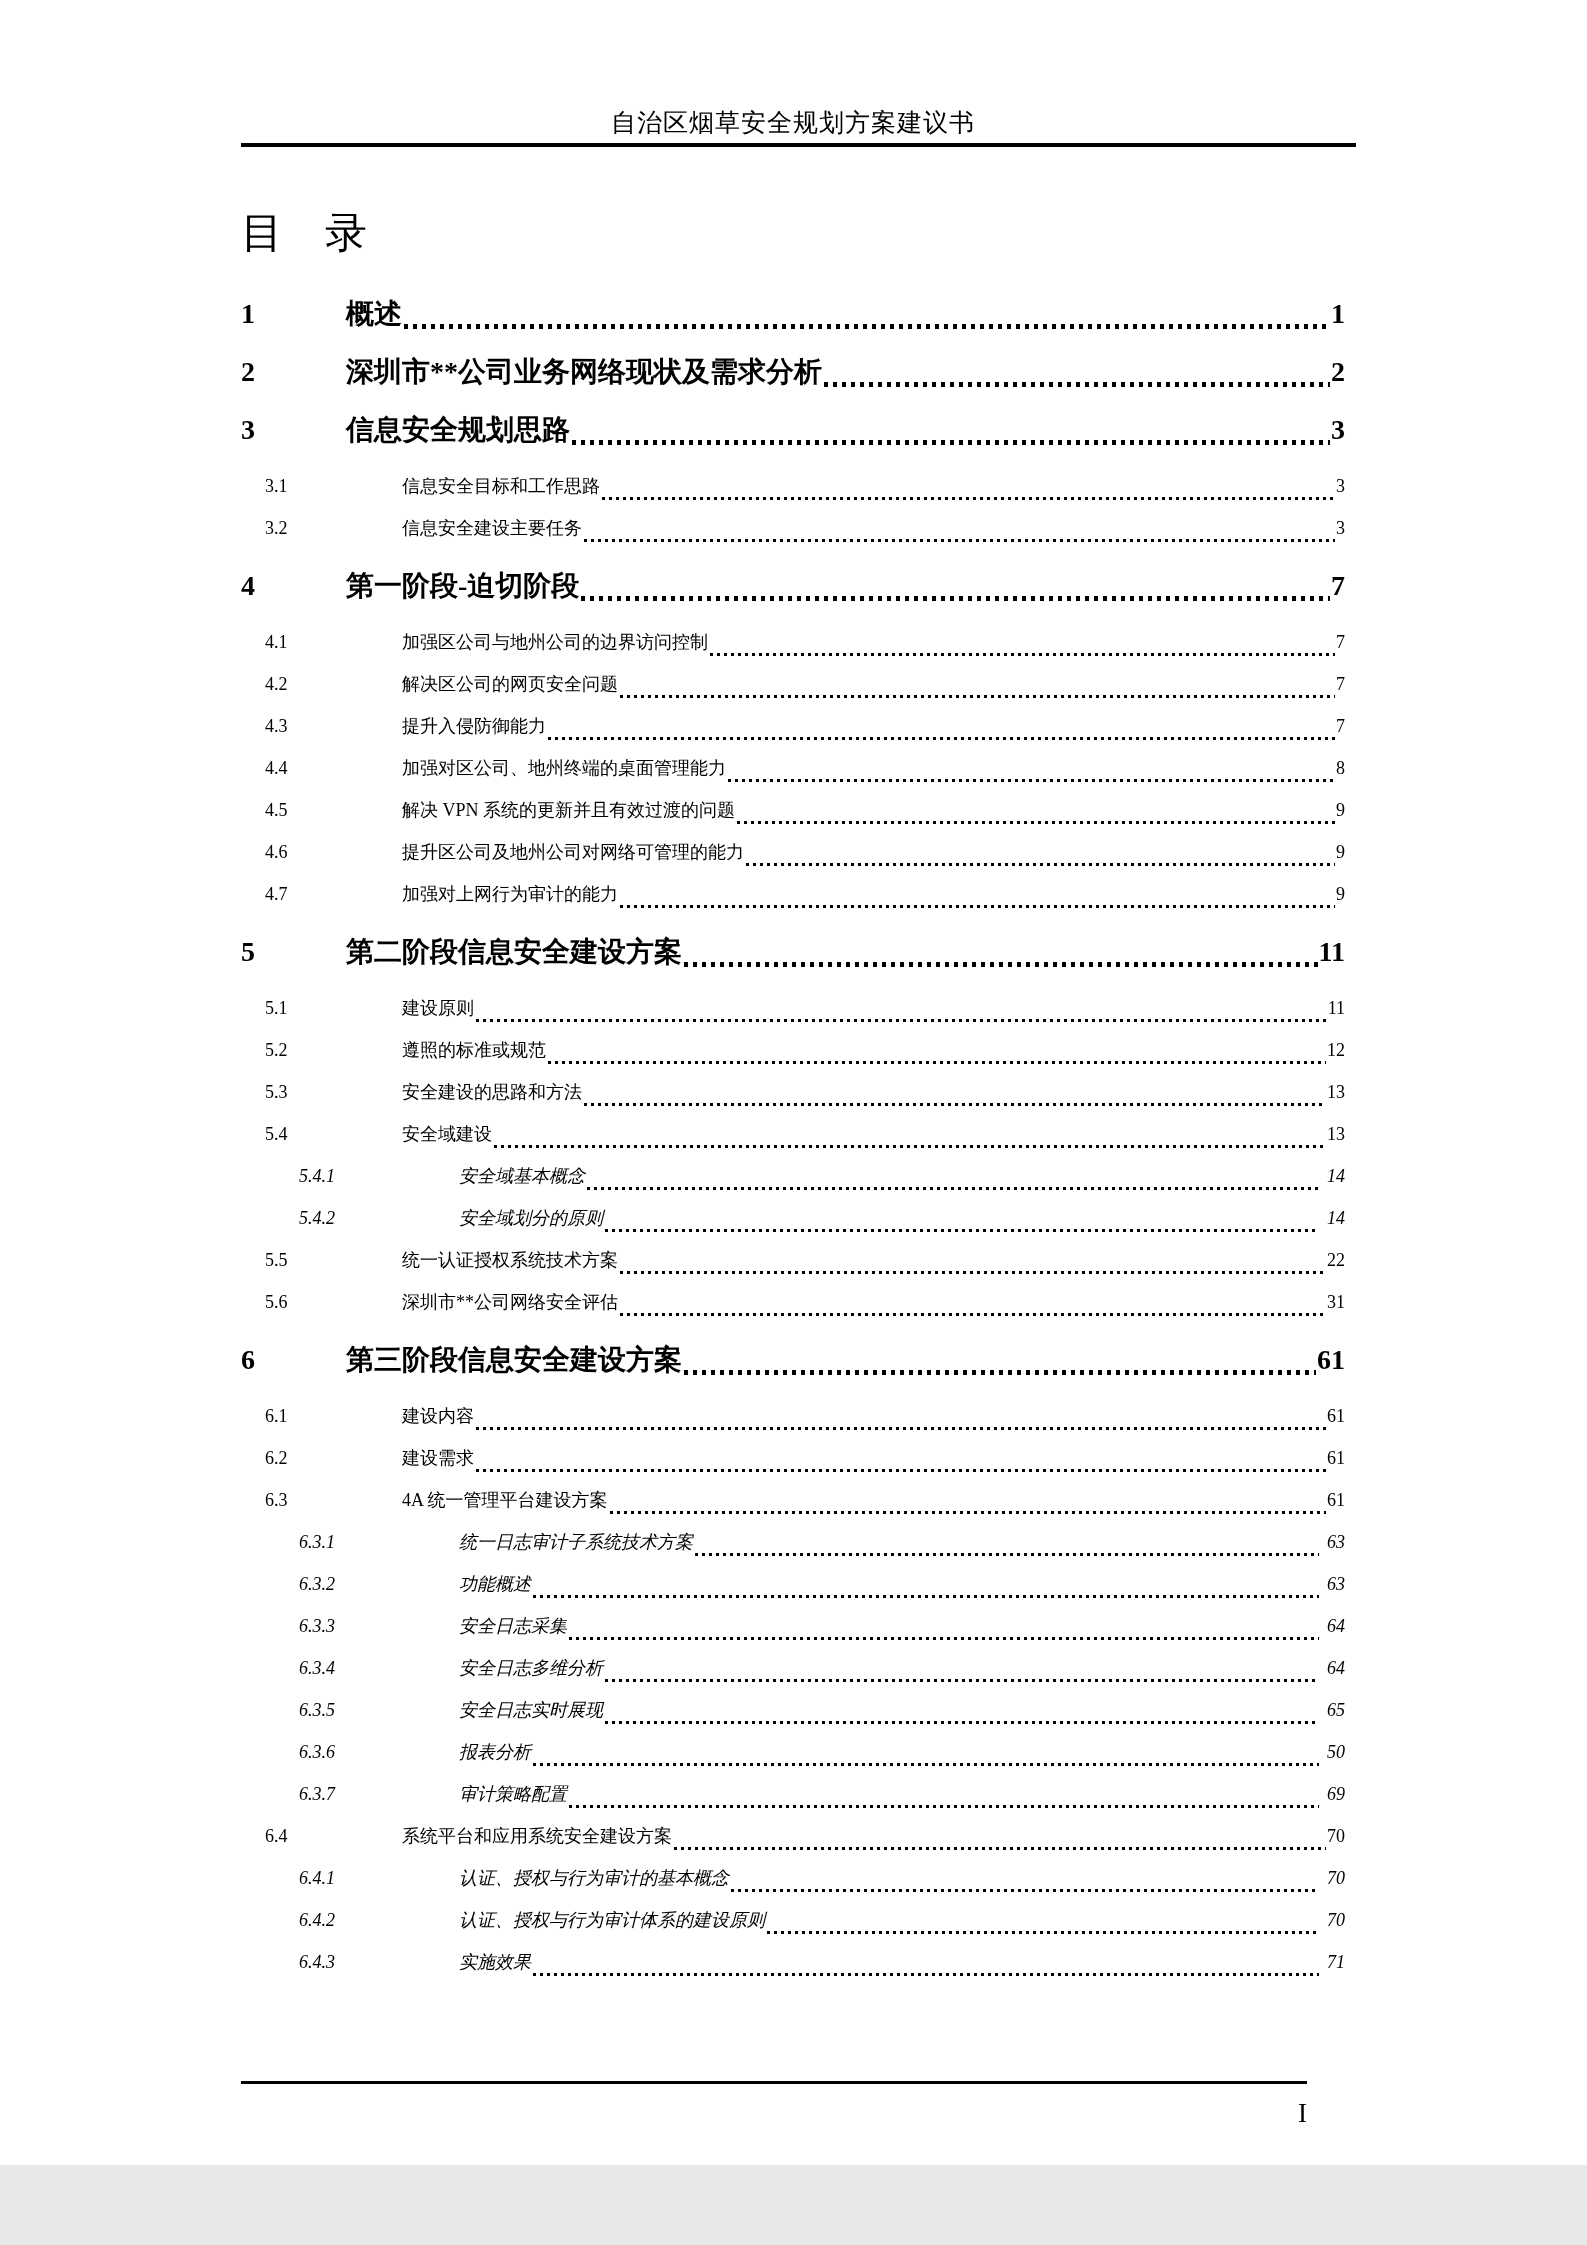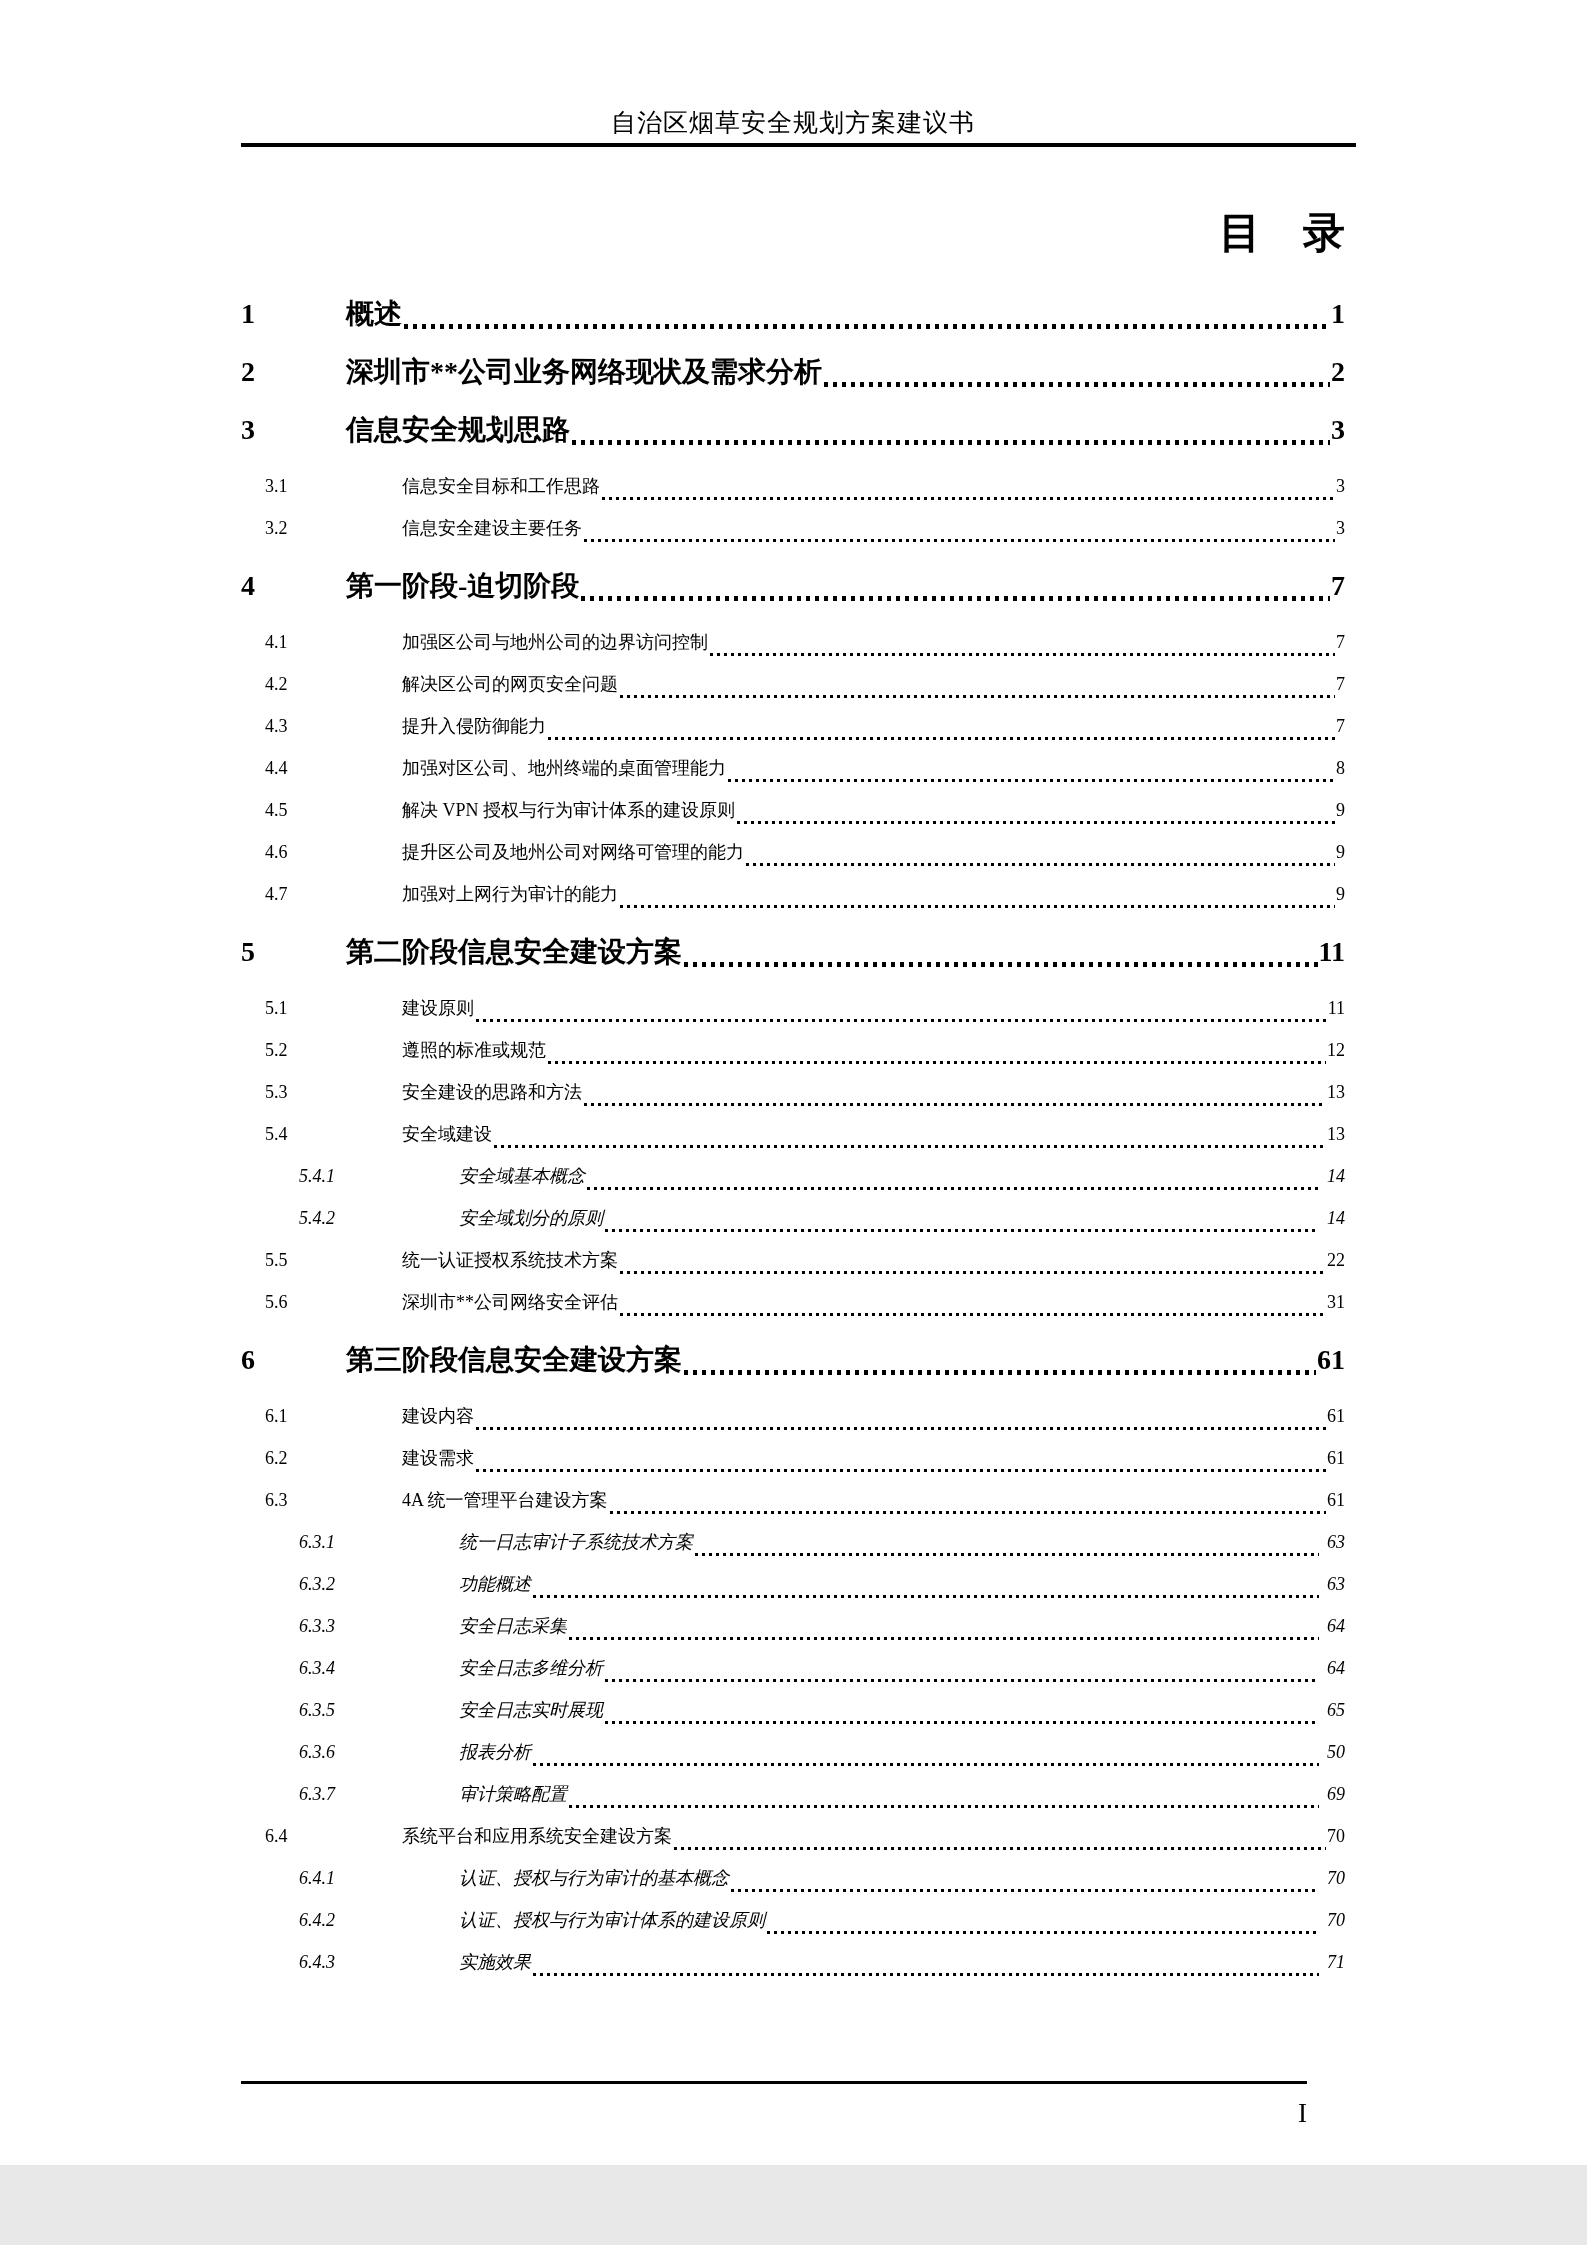--- a/index.html
+++ b/index.html
@@ -22,24 +22,24 @@
   }
   .header-rule{
     margin-top:6px;
     width:1115px;
     height:4px;
     background:#000;
   }
   
   .doc-title{
     margin:62px 0 0 0;
-    text-align:right;
+    text-align:left;
     font-size:42px;
     line-height:48px;
-    font-weight:bold;
+    font-weight:normal;
   }
   
   .toc{margin-top:20px;display:flow-root;}
   .toc-row{
     display:flex;
     align-items:baseline;
     line-height:42px;
     font-size:18px;
     white-space:nowrap;
   }
@@ -145,21 +145,21 @@
           <span class="pg">7</span>
         </div>
         <div class="toc-row lvl2">
           <span class="num">4.4</span>
           <span class="label">加强对区公司、地州终端的桌面管理能力</span>
           <span class="leader"></span>
           <span class="pg">8</span>
         </div>
         <div class="toc-row lvl2">
           <span class="num">4.5</span>
-          <span class="label">解决 VPN 授权与行为审计体系的建设原则</span>
+          <span class="label">解决 VPN 系统的更新并且有效过渡的问题</span>
           <span class="leader"></span>
           <span class="pg">9</span>
         </div>
         <div class="toc-row lvl2">
           <span class="num">4.6</span>
           <span class="label">提升区公司及地州公司对网络可管理的能力</span>
           <span class="leader"></span>
           <span class="pg">9</span>
         </div>
         <div class="toc-row lvl2">

